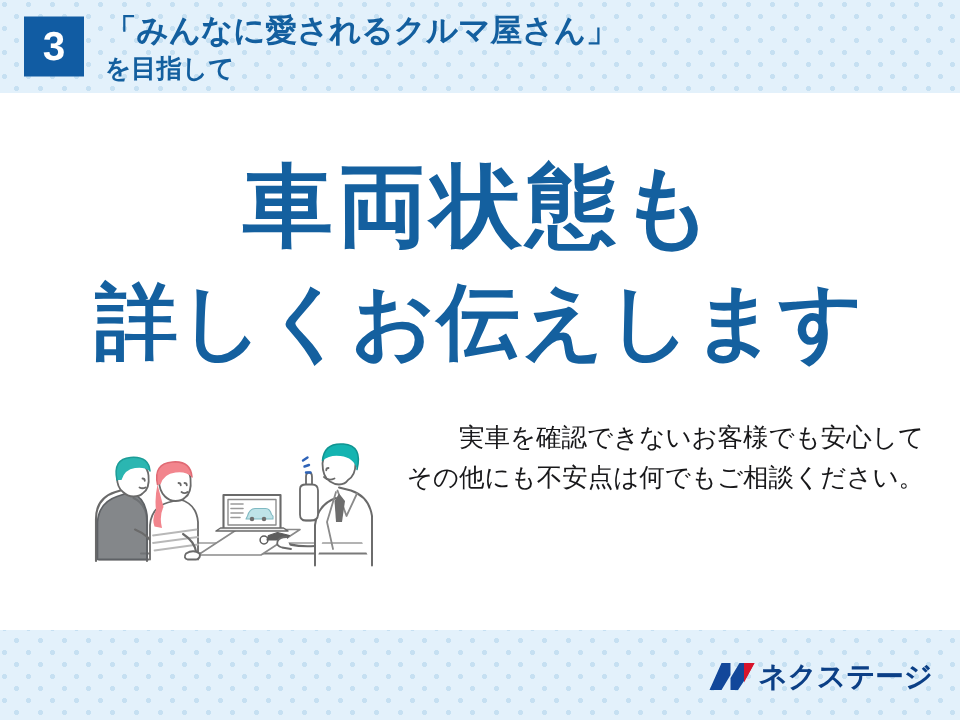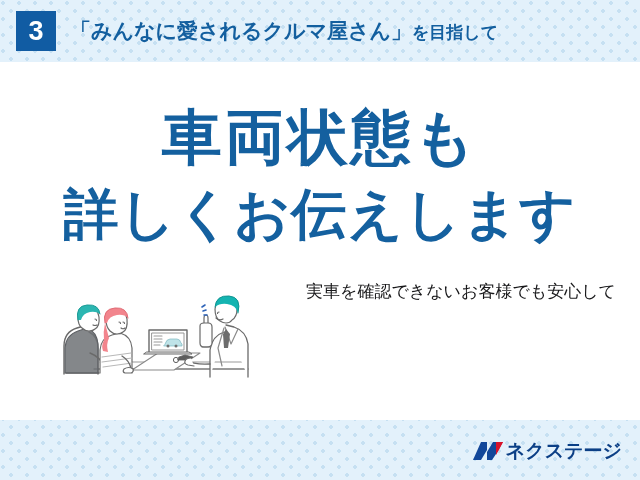--- a/index.html
+++ b/index.html
@@ -49,20 +49,21 @@
     letter-spacing: 0;
     flex: 0 0 auto;
   }
   #header-title {
     margin-left: 14px;
     color: #135f9f;
     font-weight: bold;
     white-space: nowrap;
     display: flex;
     align-items: baseline;
+    flex-direction: column;
   }
   #header-title .main {
     font-size: 21px;
     letter-spacing: 0px;
   }
   #header-title .suffix {
     font-size: 17px;
     letter-spacing: 0px;
   }
 
@@ -240,20 +241,21 @@
           <path d="M158 90 q-16 1 -24 -4" stroke="#6a6a6a"></path>
           <path d="M139 84 q-5 0 -6 3 q-1 3 3 4 l6 1" fill="#ffffff" stroke="#6a6a6a" stroke-width="1.2"></path>
 
           <path d="M150 33 L153 31 M151 37 L154 36 M152 41 L155 41" stroke="#2e63b8" stroke-width="1.6"></path>
         </g>
       </svg>
     </div>
 
     <div id="body-copy">
       <span class="line">実車を確認できないお客様でも安心して</span>
+      <span class="line">その他にも不安点は何でもご相談ください。</span>
     </div>
 
   </div>
 
   <div id="logo">
     <svg id="logo-mark" viewBox="0 0 34 24" xmlns="http://www.w3.org/2000/svg">
       <path d="M1 21 L9 3 L15 3 L15 13 L21 3 L26 3 L26 12 L20 21 L15 21 L15 11 L9 21 Z" fill="#12479a"></path>
       <path d="M24 3 L31 3 L24 16 Z" fill="#d7132b"></path>
       <path d="M26 12 L26 3 L31 3 L26 12 Z" fill="#d7132b"></path>
     </svg>

